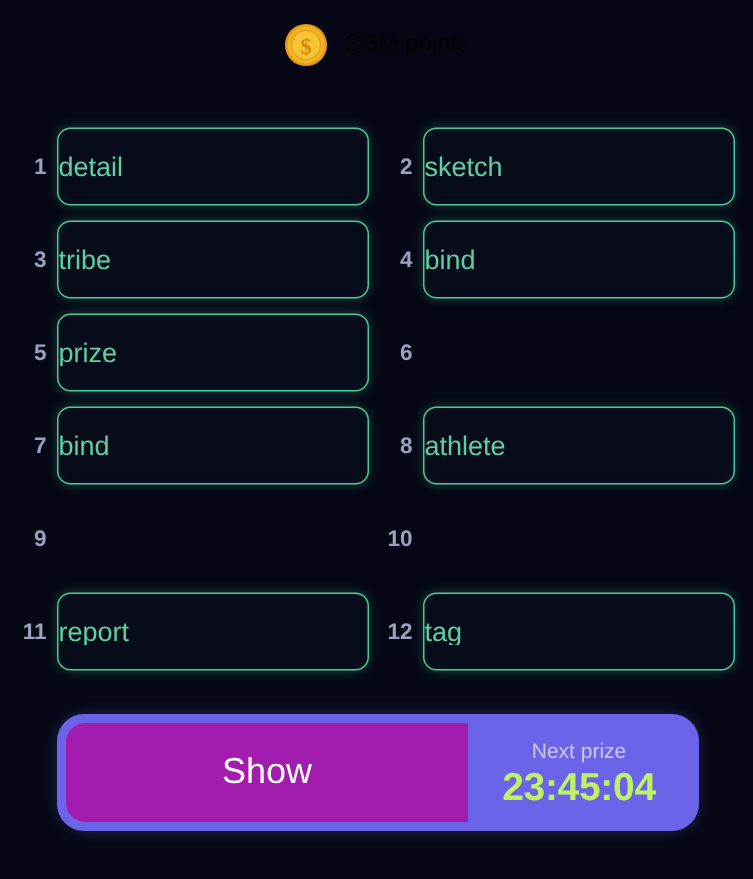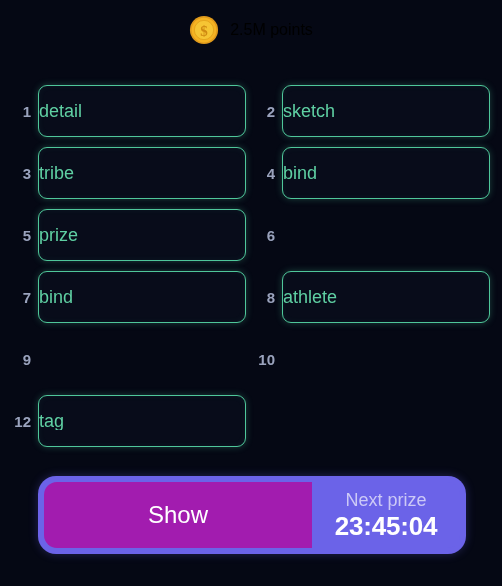--- a/index.html
+++ b/index.html
@@ -119,28 +119,28 @@
     border-radius: 0 13px 13px 0;
     background: #6b63e8;
     display: flex;
     flex-direction: column;
     align-items: center;
     justify-content: center;
     gap: 4px;
     cursor: default;
   }
   #next-prize-label {
-    font-size: 18px;
+    font-size: 14px;
     color: #ccc9f6;
     line-height: 1;
   }
   #next-prize-timer {
     font-size: 26px;
     font-weight: bold;
-    color: #ffffff;
+    color: #bef264;
     line-height: 1;
     letter-spacing: -0.2px;
   }
 </style>
 </head>
 <body>
 
 <div id="header">
   <svg id="coin-icon" viewBox="0 0 32 32">
     <circle cx="16" cy="16" r="15" fill="#e09a1c"></circle>
@@ -208,20 +208,26 @@
   </div>
 
   <div class="word-row">
     <span class="word-index">9</span>
   </div>
 
   <div class="word-row">
     <span class="word-index">10</span>
   </div>
 
+  <div class="word-row">
+    <span class="word-index">11</span>
+    <div class="word-box">
+      <span class="word-text">report</span>
+    </div>
+  </div>
 
   <div class="word-row">
     <span class="word-index">12</span>
     <div class="word-box">
       <span class="word-text">tag</span>
     </div>
   </div>
 
 </div>
 

